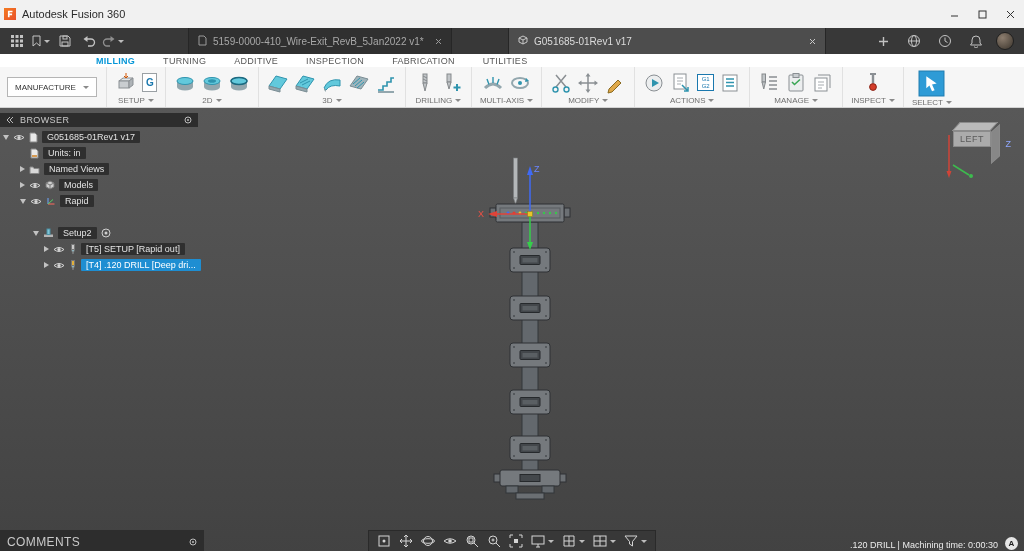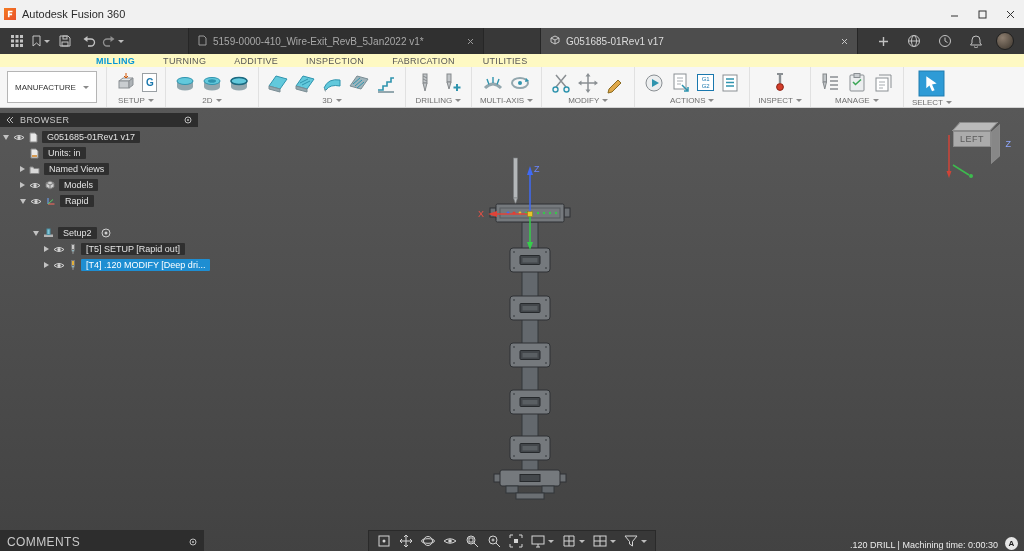--- a/index.html
+++ b/index.html
@@ -10,34 +10,34 @@
   .titlebar { height:28px; background:#f1f1f1; display:flex; align-items:center; padding-left:4px; font-size:11px; color:#2b2b2b; }
   .fusion-logo { width:12px; height:12px; background:linear-gradient(135deg,#f47b20,#e9502a); display:flex; align-items:center; justify-content:center; margin-right:6px; }
   .win-controls { margin-left:auto; display:flex; height:100%; }
   .win-btn { width:28px; display:flex; align-items:center; justify-content:center; }
 
   
   .appbar { height:26px; background:#383838; display:flex; align-items:stretch; }
   .appbar-left { display:flex; align-items:center; gap:2px; padding:0 6px; }
   .abico { width:22px; height:20px; display:flex; align-items:center; justify-content:center; }
   .doc-tabs { display:flex; align-items:stretch; margin-left:58px; }
-  .doc-tab { display:flex; align-items:center; gap:6px; padding:0 9px; background:#303030; border-right:1px solid #262626; border-left:1px solid #262626; font-size:10px; color:#a8a8a8; width:296px; }
+  .doc-tab { display:flex; align-items:center; gap:6px; padding:0 9px; background:#303030; border-right:1px solid #262626; border-left:1px solid #262626; font-size:10px; color:#a8a8a8; width:264px; }
   .doc-tab.active { background:#4d4d4d; color:#dcdcdc; width:318px; margin-left:56px; }
   .tablabel { white-space:nowrap; overflow:hidden; text-overflow:ellipsis; flex:1; }
   .appbar-right { margin-left:auto; display:flex; align-items:center; gap:9px; padding-right:10px; }
   .avatar { width:18px; height:18px; border-radius:50%; background:radial-gradient(circle at 35% 30%, #8d7e6f, #3a332b); border:1px solid #202020; }
 
   
-  .ribbontabs { height:13px; background:#fef9c3; display:flex; align-items:center; padding-left:82px; }
+  .ribbontabs { height:13px; background:#ffffff; display:flex; align-items:center; padding-left:82px; }
   .rtab { font-size:9px; color:#565656; padding:0 14px; letter-spacing:.3px; }
   .rtab.active { color:#0696d7; font-weight:bold; }
 
   
   .toolbar { height:41px; background:#f6f6f6; border-bottom:1px solid #d3d3d3; display:flex; align-items:stretch; }
-  .workspace { align-self:center; margin:0 9px 0 7px; border:1px solid #b5b5b5; background:#fff; height:32px; display:flex; align-items:center; padding:0 7px; font-size:8px; color:#333; gap:4px; }
+  .workspace { align-self:center; margin:0 9px 0 7px; border:1px solid #b5b5b5; background:#fff; height:20px; display:flex; align-items:center; padding:0 7px; font-size:8px; color:#333; gap:4px; }
   .tgroup { display:flex; flex-direction:column; border-left:1px solid #e1e1e1; padding:3px 8px 2px; }
   .gicons { flex:1; display:flex; align-items:center; justify-content:center; gap:5px; }
   .glabel { display:flex; align-items:center; justify-content:center; font-size:8px; color:#6f6f6f; padding-top:1px; white-space:nowrap; }
   .ti { width:22px; height:22px; }
   .ti.big { width:27px; height:27px; }
   .caret { width:0; height:0; border-left:3px solid transparent; border-right:3px solid transparent; border-top:3px solid #8a8a8a; display:inline-block; margin-left:3px; }
   .caret.light { border-top-color:#bdbdbd; }
   .gdoc { position:relative; width:15px; height:19px; background:#fff; border:1px solid #9aa0a4; display:block; }
   .gdoc b { position:absolute; left:3px; top:3px; color:#1a78ae; font-size:10px; }
   .gbox { width:17px; height:17px; border:1px solid #1a78ae; color:#1a78ae; font-size:6px; line-height:7px; text-align:center; display:flex; align-items:center; justify-content:center; background:#fff; }
@@ -371,51 +371,51 @@
     </div>
     <div class="glabel">
         <span>ACTIONS</span>
         <span class="caret"></span>
       </div>
   </div>
 
   <div class="tgroup">
     <div class="gicons">
       <svg class="ti" viewBox="0 0 22 22">
+          <rect x="4" y="2" width="3.5" height="8" fill="#c2c6c9" stroke="#85898c"></rect>
+          <path d="M4 10 h3.5 l-1.75 7 z" fill="#c2c6c9" stroke="#85898c"></path>
+          <path d="M11 5 h8 M11 9 h8 M11 13 h8 M11 17 h8" stroke="#8a8f93" stroke-width="1.4"></path>
+        </svg>
+      <svg class="ti" viewBox="0 0 22 22">
+          <rect x="4" y="3" width="14" height="16" rx="1" fill="#eceeef" stroke="#8a8f93"></rect>
+          <rect x="8" y="1.5" width="6" height="4" fill="#c9cdd0" stroke="#8a8f93"></rect>
+          <path d="M7 10 l2.5 2.5 L15 7.5" fill="none" stroke="#3aa655" stroke-width="1.6"></path>
+        </svg>
+      <svg class="ti" viewBox="0 0 22 22">
+          <rect x="3" y="6" width="12" height="13" fill="#fff" stroke="#8a8f93"></rect>
+          <path d="M6 3 h12 v13" fill="none" stroke="#8a8f93"></path>
+          <path d="M6 10 h6 M6 13 h6 M6 16 h4" stroke="#a7acb0"></path>
+        </svg>
+    </div>
+    <div class="glabel">
+        <span>MANAGE</span>
+        <span class="caret"></span>
+      </div>
+  </div>
+
+  <div class="tgroup">
+    <div class="gicons">
+      <svg class="ti" viewBox="0 0 22 22">
           <path d="M11 2 v9" stroke="#8a8f93" stroke-width="2.4"></path>
           <path d="M8 2 h6" stroke="#8a8f93" stroke-width="2"></path>
           <circle cx="11" cy="15" r="3.4" fill="#d43d2a" stroke="#8a2417"></circle>
         </svg>
     </div>
     <div class="glabel">
         <span>INSPECT</span>
-        <span class="caret"></span>
-      </div>
-  </div>
-
-  <div class="tgroup">
-    <div class="gicons">
-      <svg class="ti" viewBox="0 0 22 22">
-          <rect x="4" y="2" width="3.5" height="8" fill="#c2c6c9" stroke="#85898c"></rect>
-          <path d="M4 10 h3.5 l-1.75 7 z" fill="#c2c6c9" stroke="#85898c"></path>
-          <path d="M11 5 h8 M11 9 h8 M11 13 h8 M11 17 h8" stroke="#8a8f93" stroke-width="1.4"></path>
-        </svg>
-      <svg class="ti" viewBox="0 0 22 22">
-          <rect x="4" y="3" width="14" height="16" rx="1" fill="#eceeef" stroke="#8a8f93"></rect>
-          <rect x="8" y="1.5" width="6" height="4" fill="#c9cdd0" stroke="#8a8f93"></rect>
-          <path d="M7 10 l2.5 2.5 L15 7.5" fill="none" stroke="#3aa655" stroke-width="1.6"></path>
-        </svg>
-      <svg class="ti" viewBox="0 0 22 22">
-          <rect x="3" y="6" width="12" height="13" fill="#fff" stroke="#8a8f93"></rect>
-          <path d="M6 3 h12 v13" fill="none" stroke="#8a8f93"></path>
-          <path d="M6 10 h6 M6 13 h6 M6 16 h4" stroke="#a7acb0"></path>
-        </svg>
-    </div>
-    <div class="glabel">
-        <span>MANAGE</span>
         <span class="caret"></span>
       </div>
   </div>
 
   <div class="tgroup">
     <div class="gicons">
       <svg class="ti big" viewBox="0 0 26 26">
           <rect x="1" y="1" width="24" height="24" fill="#2e9bd6" stroke="#1d7db2"></rect>
           <path d="M8 6 L18 13 L13.5 14 L16 19.5 L13.5 20.5 L11 15 L8 17.5 Z" fill="#fff"></path>
         </svg>
@@ -519,21 +519,21 @@
     <div class="trow ind3">
       <span class="tcaret-r"></span>
       <svg width="12" height="9">
           <path d="M1 4.5 Q6 0.5 11 4.5 Q6 8.5 1 4.5Z" fill="none" stroke="#d8d8d8"></path>
           <circle cx="6" cy="4.5" r="1.6" fill="#d8d8d8"></circle>
         </svg>
       <svg width="8" height="11">
           <rect x="2.5" y="0.5" width="3" height="5" fill="#e2b13c" stroke="#777"></rect>
           <path d="M2.5 5.5 h3 L4 10 Z" fill="#9fd4e2" stroke="#777"></path>
         </svg>
-      <span class="badge selected">[T4] .120 MODIFY [Deep dri...</span>
+      <span class="badge selected">[T4] .120 DRILL [Deep dri...</span>
     </div>
   </div>
 
   <svg class="model" width="120" height="360" viewBox="0 0 120 360">
 
     <rect x="43.5" y="2" width="4" height="40" fill="#b4b7b9" stroke="#787c7e" stroke-width="0.6"></rect>
     <path d="M43.5 42 h4 l-2 6 z" fill="#b4b7b9" stroke="#787c7e" stroke-width="0.6"></path>
 
     <rect x="52" y="66" width="16" height="256" fill="#63686d" stroke="#32363a"></rect>
 

